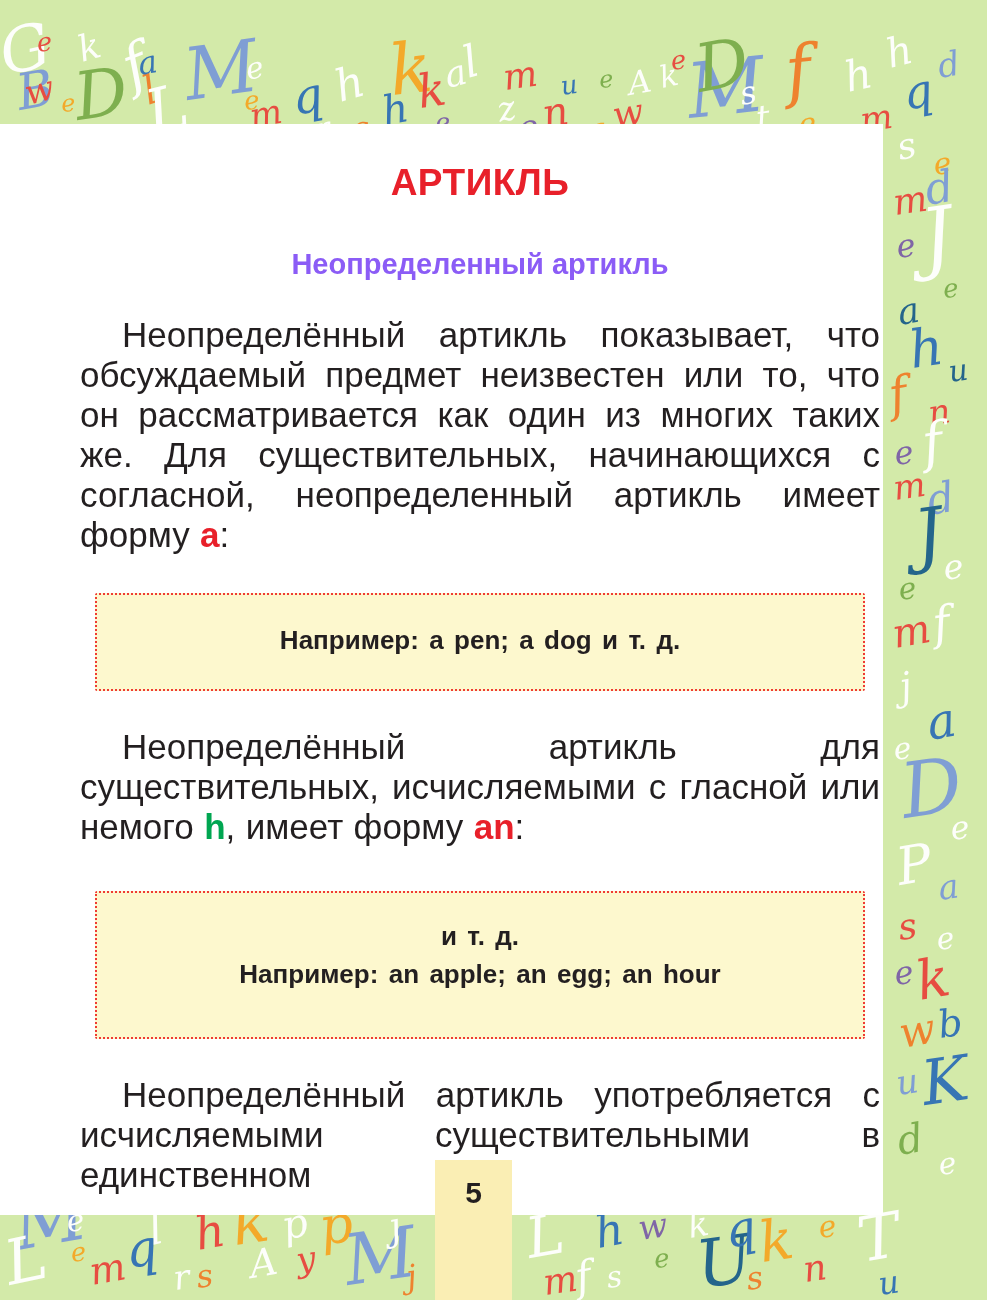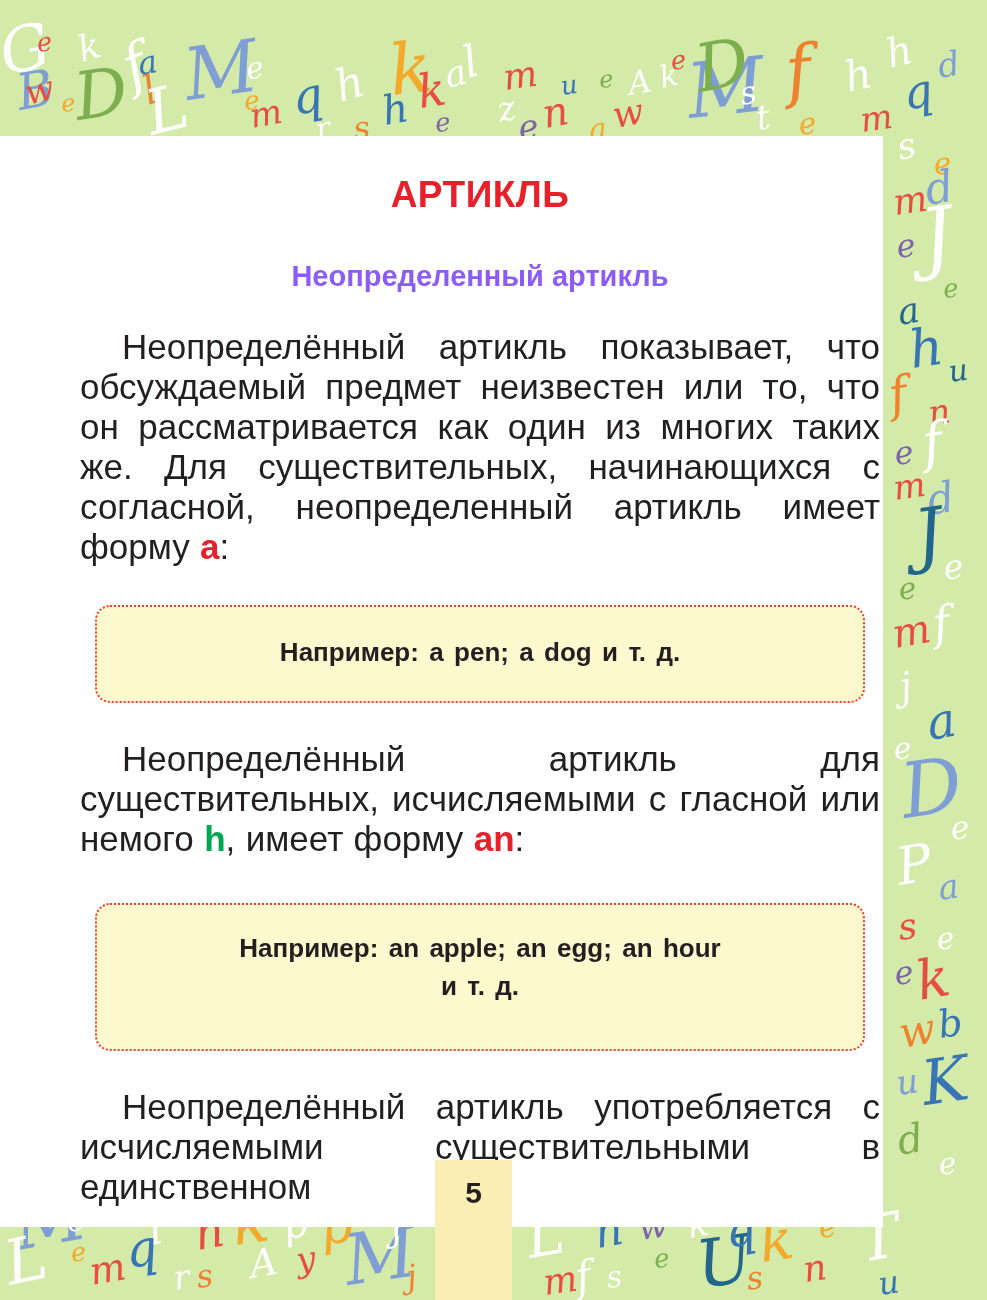--- a/index.html
+++ b/index.html
@@ -32,21 +32,21 @@
   .decor-layer svg {
     display: block;
     width: 987px;
     height: 1300px;
   }
 
   
   .content-sheet {
     position: absolute;
     left: 0;
-    top: 136px;
+    top: 124px;
     width: 883px;
     height: 1091px;
     background: #ffffff;
     z-index: 4;
   }
 
   .content-inner {
     position: absolute;
     left: 80px;
     top: 0;
@@ -99,21 +99,21 @@
 
   
   .example-box {
     position: relative;
     margin-top: 38px;
     margin-left: 15px;
     width: 770px;
     box-sizing: border-box;
     background: #fdf8ce;
     border: 2px dotted #ef3b33;
-    border-radius: 15px;
+    border-radius: 2px;
     padding: 26px 18px 30px 18px;
     text-align: center;
   }
   .example-box.box-two {
     padding: 24px 18px 44px 18px;
     margin-top: 44px;
   }
   .example-text {
     margin: 0;
     font-size: 26px;
@@ -289,22 +289,22 @@
 
       <p class="body-par p1"><span>Неопределённый артикль показывает, что обсуждаемый предмет неизвестен или то, что он рассматривается как один из многих таких же. Для существительных, начинающихся с согласной, неопределенный артикль имеет форму </span><span class="accent-red">a</span><span>:</span></p>
 
       <div class="example-box box-one">
         <p class="example-text">Например:  a  pen;  a  dog  и  т.  д.</p>
       </div>
 
       <p class="body-par p2"><span>Неопределённый артикль для существительных, исчисляемыми с гласной или немого </span><span class="accent-green">h</span><span>, имеет форму </span><span class="accent-red">an</span><span>:</span></p>
 
       <div class="example-box box-two">
+        <p class="example-text">и  т.  д.</p>
         <p class="example-text">Например:  an  apple;  an  egg;  an  hour</p>
-        <p class="example-text">и  т.  д.</p>
       </div>
 
       <p class="body-par p3">Неопределённый артикль употребляется с исчисляемыми существительными в единственном</p>
 
     </div>
   </div>
 
   <div class="page-number-tab">
     <p class="page-number">5</p>
   </div>

